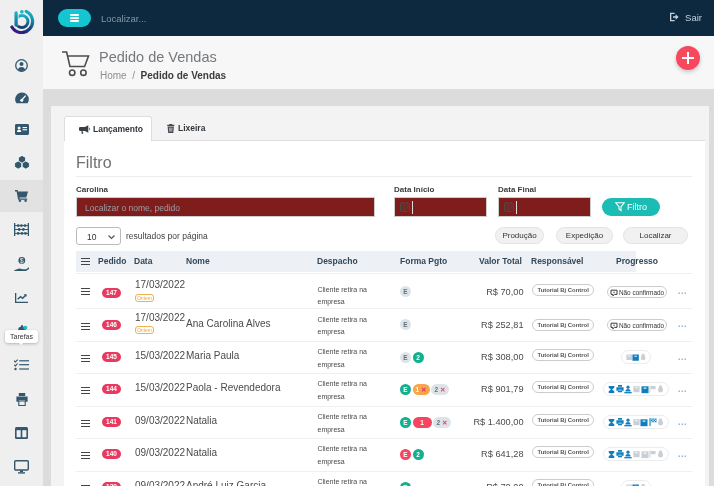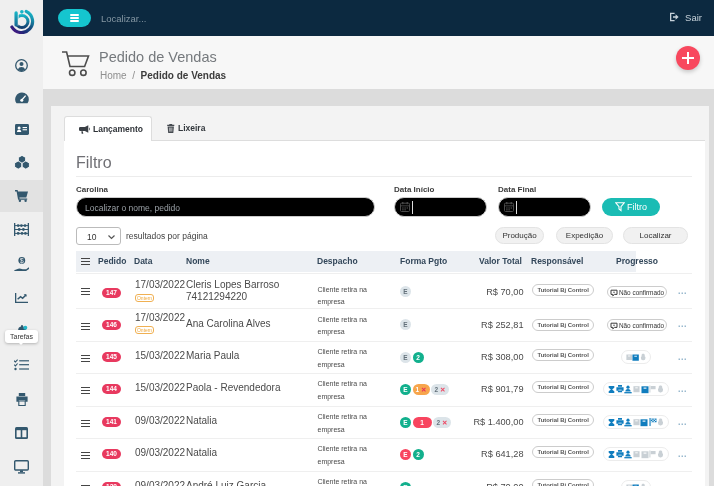--- a/index.html
+++ b/index.html
@@ -32,21 +32,21 @@
 #tab1{position:absolute;left:64px;top:116px;width:88px;height:25px;background:#fff;border:1px solid #ddd;border-bottom:none;border-radius:3px 3px 0 0;z-index:2}
 #tab1 span{position:absolute;left:28px;top:7px;font-size:8.5px;font-weight:bold;color:#2f3338}
 #tab2{position:absolute;left:160px;top:116px;width:70px;height:25px}
 #tab2 span{position:absolute;left:18px;top:7px;font-size:8.5px;font-weight:bold;color:#33383d}
 #navline{position:absolute;left:64px;top:140px;width:641px;height:1px;background:#ddd}
 #card{position:absolute;left:64px;top:141px;width:641px;height:345px;background:#fff}
 
 #filtro{position:absolute;left:76px;top:154px;font-size:16px;color:#6f6f74}
 #fhr{position:absolute;left:76px;top:176px;width:616px;height:1px;background:#ececec}
 .flabel{position:absolute;font-size:8px;font-weight:bold;color:#3c3c3c}
-.finput{position:absolute;height:20px;border:1px solid #ccc;border-radius:10px;background:#000000}
+.finput{position:absolute;height:20px;border:1px solid #ccc;border-radius:0;background:#7f1d1d}
 #inp1{left:76px;top:197px;width:299px}
 #inp1 span{position:absolute;left:8px;top:5px;font-size:8.5px;color:#9aa0a6}
 .dinp .cal{position:absolute;left:5px;top:4px}
 #filtrobtn{position:absolute;left:602px;top:198px;width:58px;height:18px;border-radius:9px;background:#1abcb4;color:#fff;font-size:9px;text-align:center;line-height:18px}
 #selbox{position:absolute;left:76px;top:227px;width:45px;height:18px;border:1px solid #bbb;border-radius:3px;background:#fff;font-size:8.5px;color:#333}
 #selbox .n{position:absolute;left:10px;top:4px}
 #seltxt{position:absolute;left:126px;top:231px;font-size:8.5px;color:#3f3f3f}
 .pillbtn{position:absolute;top:227px;height:17px;border-radius:9px;background:#f1f1f1;border:1px solid #e3e3e3;font-size:8px;color:#333;text-align:center;line-height:15px}
 
 #thead{position:absolute;left:76px;top:251px;width:560px;height:21px;background:#edf0f4;font-size:8.5px;font-weight:bold;color:#33475a}
@@ -346,21 +346,20 @@
 
 <div class="tr" style="top:273px;height:35px">
  <div class="hmb" style="top:14px">
       <i></i>
       <i></i>
       <i></i>
     </div>
  <div class="badge" style="left:26px;top:14px">147</div>
  <div class="c" style="left:59px;top:5px">17/03/2022</div>
  <div class="ontem" style="left:59px;top:19.5px">Ontem</div>
- <div class="c" style="left:110px;top:5px">Cleris Lopes Barroso<br>74121294220</div>
  <div class="desp" style="top:9.5px">Cliente retira na<br>empresa</div>
  <div class="fp" style="top:12px"><span class="cbad cb-grey">E</span></div>
  <div class="vals" style="top:13px">R$ 70,00</div>
  <div class="resp" style="top:10px">Tutorial Bj Control</div>
  <div class="nc" style="top:12px"><svg width="8" height="8" style="vertical-align:-1.5px;margin-right:1px">
         <path d="M1 1.2h6v4.2H4.4L2.8 6.9V5.4H1z" fill="none" stroke="#3a3a3a" stroke-width="1"></path>
         <circle cx="4" cy="3.3" r=".7" fill="#3a3a3a"></circle>
       </svg>Não confirmado</div>
  <div class="dots" style="top:12px">...</div>
 </div>

